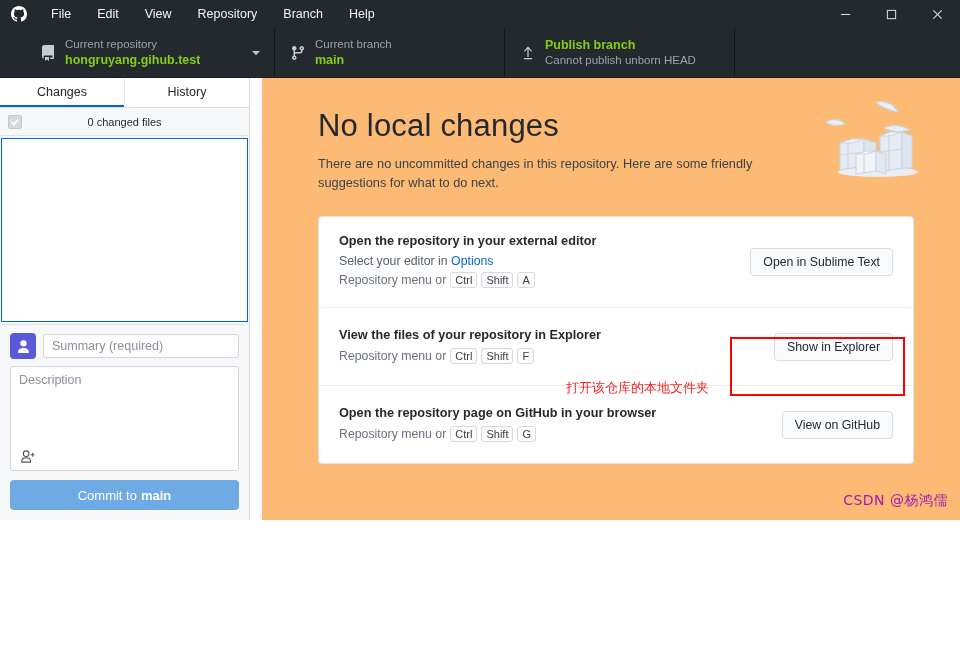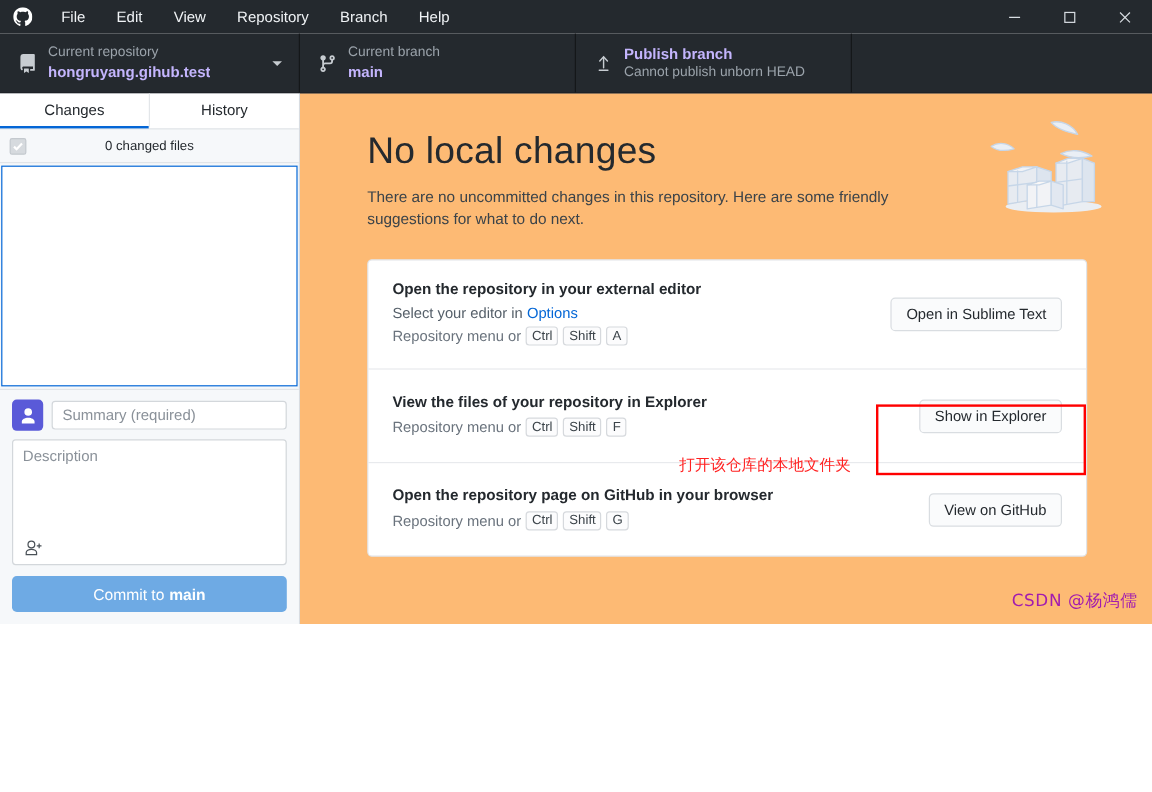--- a/index.html
+++ b/index.html
@@ -51,42 +51,42 @@
     flex: 0 0 50px;
     border-bottom: 1px solid #1b1f23;
   }
   .tb-section {
     display: flex; align-items: center;
     padding: 0 12px;
     border-right: 1px solid #141719;
     cursor: default;
     position: relative;
   }
-  .tb-repo { width: 250px; }
+  .tb-repo { width: 250px; margin-left: 25px; }
   .tb-branch { width: 230px; }
   .tb-publish { width: 230px; }
   .tb-rest { flex: 1; border-right: none; }
   .tb-icon {
     width: 22px; flex: 0 0 22px;
     display: flex; align-items: center; justify-content: center;
     margin-right: 6px;
   }
   .tb-icon svg { width: 16px; height: 16px; fill: #c7ccd1; }
   .tb-text { display: flex; flex-direction: column; justify-content: center; min-width: 0; }
   .tb-label { font-size: 11.5px; color: #9ba3ab; line-height: 15px; }
-  .tb-value { font-size: 12.5px; color: #c4b5fd; font-weight: bold; line-height: 16px;
+  .tb-value { font-size: 12.5px; color: #84cc16; font-weight: bold; line-height: 16px;
     white-space: nowrap; overflow: hidden; text-overflow: ellipsis; }
   .tb-sub { font-size: 11.5px; color: #9ba3ab; line-height: 15px; white-space: nowrap; }
   .tb-caret {
     margin-left: auto; width: 12px; display: flex; align-items: center; justify-content: center;
   }
   .tb-caret svg { width: 10px; height: 10px; fill: #c7ccd1; }
 
   
-  .body { flex: 1; display: flex; min-height: 0; }
+  .body { flex: 1; display: flex; min-height: 0; gap: 12px; }
 
   
   .sidebar {
     width: 250px; flex: 0 0 250px;
     background: #f6f8fa;
     border-right: 1px solid #d8dce1;
     display: flex; flex-direction: column;
     min-height: 0;
   }
   .tabs { display: flex; height: 30px; flex: 0 0 30px; background: #ffffff;

